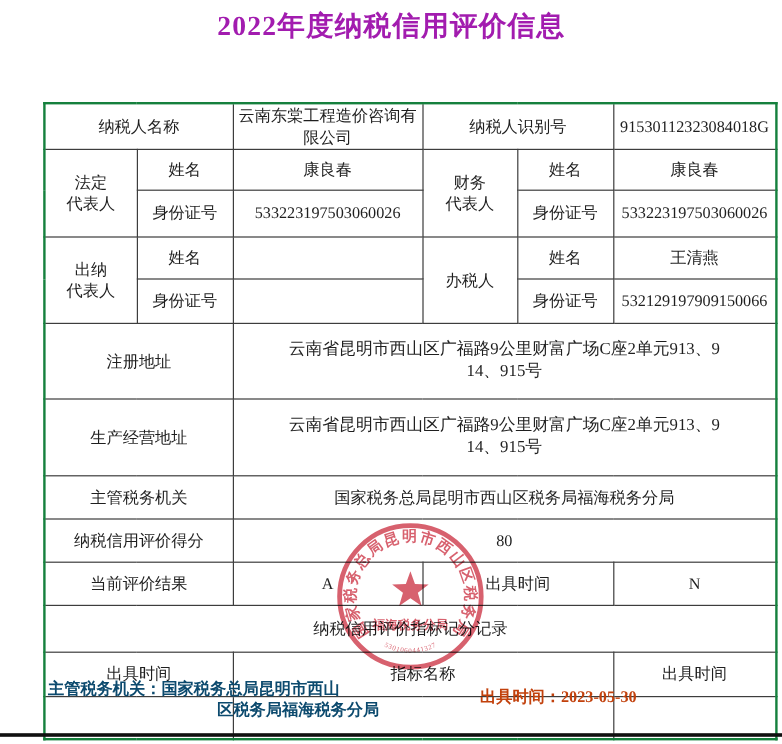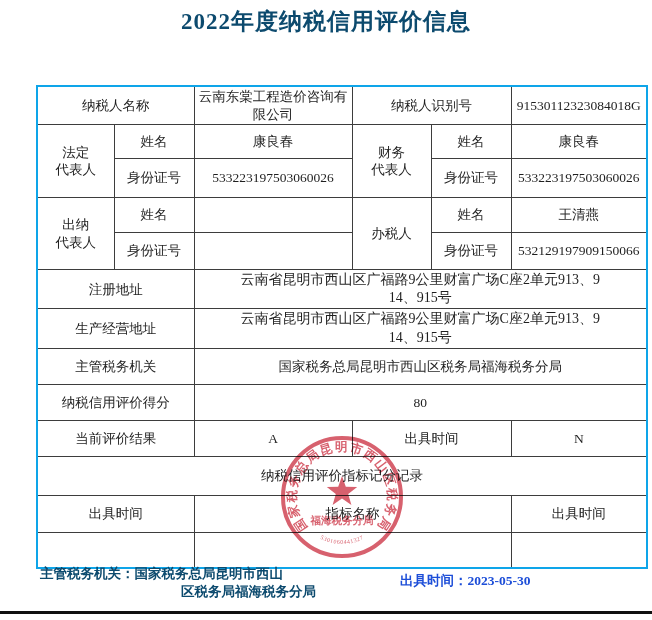--- a/index.html
+++ b/index.html
@@ -2,46 +2,46 @@
 <html><head>
 <meta charset="utf-8">
 <style>
   * { margin: 0; padding: 0; box-sizing: border-box; }
   html, body { width: 652px; height: 620px; background: #ffffff; overflow: hidden; }
   body { position: relative; font-family: "Liberation Serif", serif; color: #1f1f1f; }
 
   .doc-title {
     position: absolute; top: 6px; left: 0; width: 652px;
     text-align: center; font-size: 23px; font-weight: bold;
-    letter-spacing: 1px; color: #0c4a6e;
+    letter-spacing: 1px; color: #a21caf;
   }
 
   table.info-table {
     position: absolute; left: 36px; top: 85px;
     width: 610px; border-collapse: collapse; table-layout: fixed;
-    border: 2px solid #0ea5e9;
+    border: 2px solid #15803d;
   }
   table.info-table td {
     border: 1px solid #3d3d3d;
     text-align: center; vertical-align: middle;
     font-size: 13.5px; line-height: 1.3; padding: 1px 3px;
     word-break: break-all;
   }
   td.lbl { white-space: pre-line; }
   td.num { font-size: 14px; }
-  .addr-inner { max-width: 362px; margin: 0 auto; font-size: 14px; }
+  .addr-inner { max-width: 362px; margin: 12px auto; font-size: 14px; }
 
   .footer-left {
     position: absolute; left: 40px; top: 565px; width: 276px;
     font-size: 13.5px; font-weight: bold; line-height: 1.35; color: #0c4a6e;
   }
   .footer-left .line2 { text-align: right; }
   .footer-right {
     position: absolute; left: 400px; top: 572px;
-    font-size: 13.5px; font-weight: bold; color: #1d4ed8;
+    font-size: 13.5px; font-weight: bold; color: #c2410c;
   }
 
   .bottom-rule {
     position: absolute; left: 0; top: 611px; width: 652px; height: 3px;
     background: #101010;
   }
 
   .seal {
     position: absolute; left: 279px; top: 434px; width: 126px; height: 126px;
     opacity: 0.82; mix-blend-mode: multiply; pointer-events: none;

